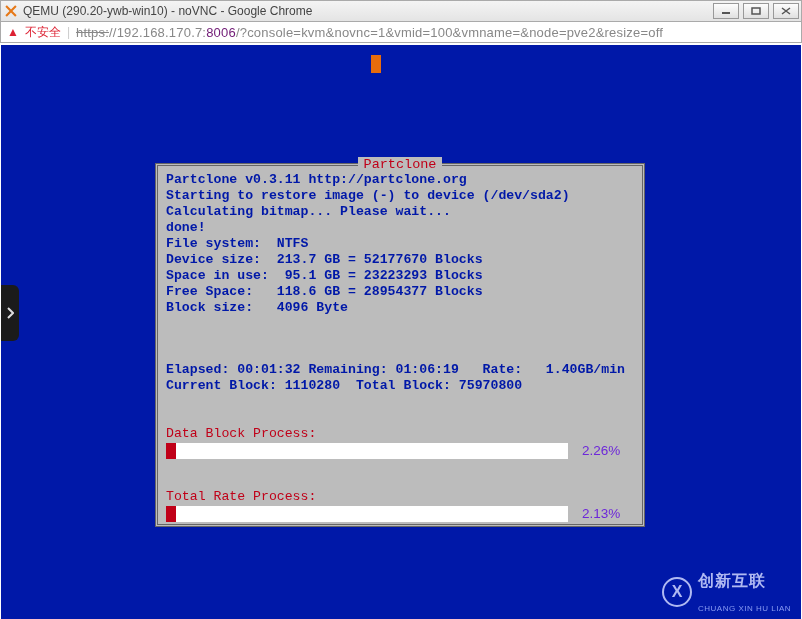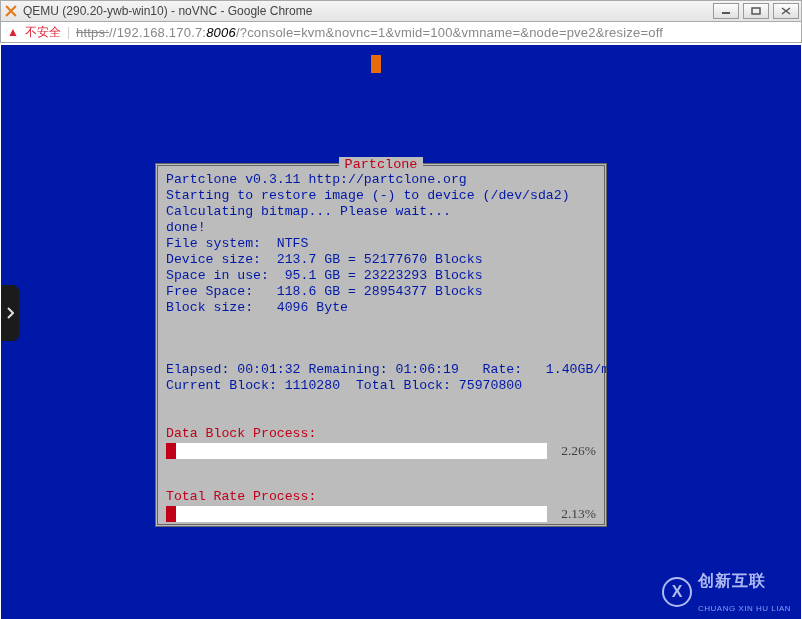--- a/index.html
+++ b/index.html
@@ -45,21 +45,21 @@
     padding: 0 6px;
     gap: 6px;
     background: #fff;
     white-space: nowrap;
     overflow: hidden;
   }
   .warn-icon { color: #d23; font-weight: bold; }
   .unsafe { color: #d23; font-size: 12px; }
   .url { font-size: 13px; color: #888; letter-spacing: 0.2px; }
   .url .strike { text-decoration: line-through; color: #888; }
-  .url .dark { color: #000000; font-style: italic; }
+  .url .dark { color: #701a75; }
   .vnc {
     position: absolute;
     left: 1px; right: 1px; top: 45px; bottom: 0;
     background: #0018a8;
   }
   .orange-cursor {
     position: absolute;
     top: 10px; left: 370px;
     width: 10px; height: 18px;
     background: #e86c0c;
@@ -70,63 +70,63 @@
     width: 18px; height: 56px;
     background: #1b1b1b;
     border-top-right-radius: 6px;
     border-bottom-right-radius: 6px;
     display: flex; align-items: center; justify-content: center;
     color: #ddd;
   }
   .partclone-box {
     position: absolute;
     left: 154px; top: 118px;
-    width: 452px;
+    width: 490px;
     height: 364px;
     background: #bcbcbc;
     border: 3px double #666;
     padding: 6px 8px 10px 8px;
     font-family: "Courier New", monospace;
     font-size: 13.2px;
     line-height: 16px;
   }
   .box-title-wrap {
     position: absolute;
     top: -9px; left: 0; right: 0;
     text-align: center;
   }
   .box-title {
     background: #bcbcbc;
     padding: 0 6px;
     color: #c00018;
     font-family: "Courier New", monospace;
     font-size: 13.5px;
   }
-  .body-text { color: #0018a8; white-space: pre; }
+  .body-text { color: #0018a8; white-space: pre; font-weight: bold; }
   .progress-label { color: #c00018; margin-top: 20px; }
   .progress-row {
     display: flex; align-items: center; gap: 6px;
     margin-top: 1px;
   }
   .bar {
     background: #fff;
     height: 16px;
     width: 402px;
     position: relative;
     border: none;
   }
   .bar .filled {
     background: #0018a8;
     height: 100%;
   }
   .bar .tick {
     position: absolute; left: 0; top: 0; bottom: 0;
     width: 10px; background: #c00018;
   }
-  .pct { color: #404040; font-family: Liberation Serif, serif; font-size: 13.5px; margin-left: 8px; }
+  .pct { color: #6d28d9; font-family: Liberation Sans, sans-serif; font-size: 13.5px; margin-left: 8px; }
   .watermark {
     position: absolute;
     right: 10px; bottom: 6px;
     display: flex; align-items: center; gap: 6px;
     color: #cfd6ff; opacity: 0.85;
   }
   .watermark .logo {
     width: 30px; height: 30px; border: 2px solid #cfd6ff; border-radius: 50%;
     display:flex; align-items:center; justify-content:center;
     font-weight: bold; color:#cfd6ff; font-size:16px;

